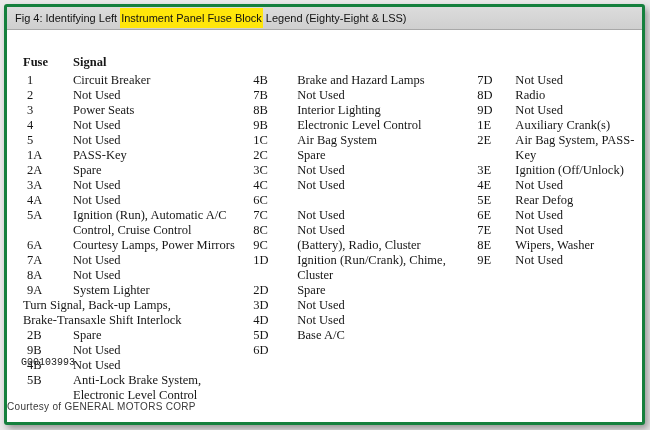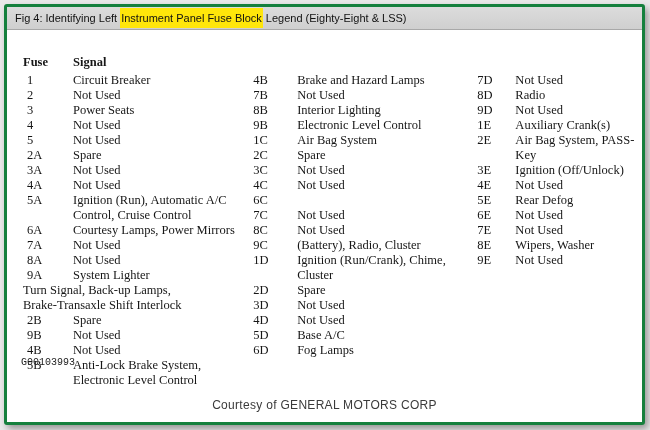--- a/index.html
+++ b/index.html
@@ -72,22 +72,22 @@
     left: 14px;
     bottom: 54px;
     font-size: 10px;
     color: #222;
     font-family: Liberation Mono, monospace;
   }
   .courtesy {
     position: absolute;
     left: 0; right: 0;
     bottom: 10px;
-    text-align: center;
-    font-size: 12px;
+    text-align: left;
+    font-size: 10px;
     letter-spacing: 0.3px;
     color: #3a3a3a;
     font-family: "Liberation Sans", sans-serif;
   }
 </style>
 </head>
 <body>
 
 <div class="figure-box">
 
@@ -116,20 +116,24 @@
           </div>
           <div class="row">
             <span class="fuse">4</span>
             <span class="usage">Not Used</span>
           </div>
           <div class="row">
             <span class="fuse">5</span>
             <span class="usage">Not Used</span>
           </div>
           <div class="row">
+            <span class="fuse">1A</span>
+            <span class="usage">PASS-Key</span>
+          </div>
+          <div class="row">
             <span class="fuse">2A</span>
             <span class="usage">Spare</span>
           </div>
           <div class="row">
             <span class="fuse">3A</span>
             <span class="usage">Not Used</span>
           </div>
           <div class="row">
             <span class="fuse">4A</span>
             <span class="usage">Not Used</span>
@@ -244,21 +248,20 @@
           <div class="row">
             <span class="fuse">4D</span>
             <span class="usage">Not Used</span>
           </div>
           <div class="row">
             <span class="fuse">5D</span>
             <span class="usage">Base A/C</span>
           </div>
           <div class="row">
             <span class="fuse">6D</span>
-            <span class="usage">Fog Lamps</span>
           </div>
         </div>
     </div>
 
     <div class="col col-3">
       <div class="rows">
           <div class="row">
             <span class="fuse">7D</span>
             <span class="usage">Not Used</span>
           </div>

